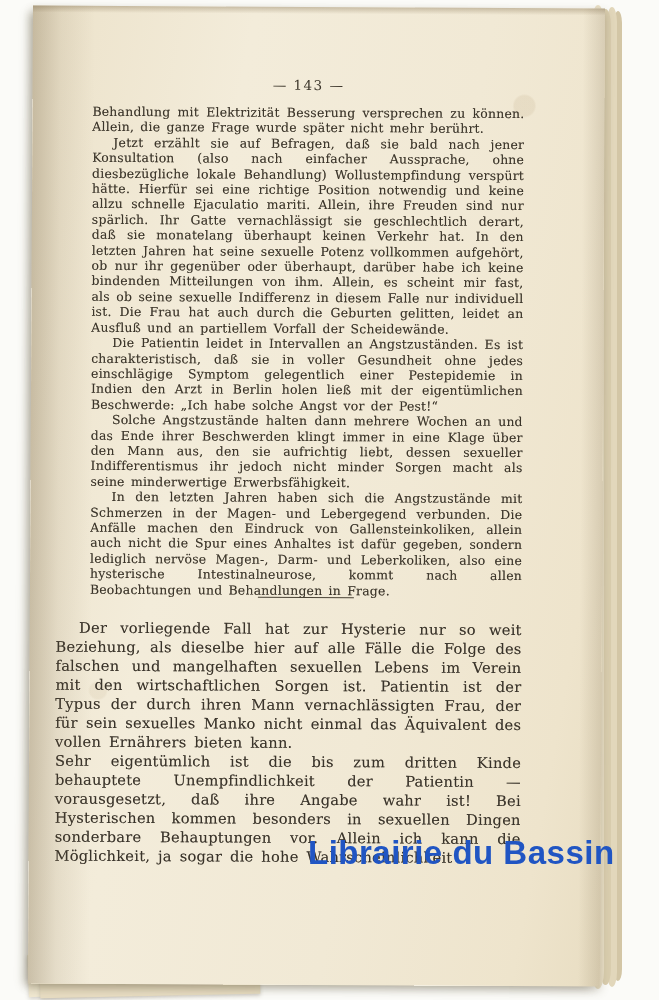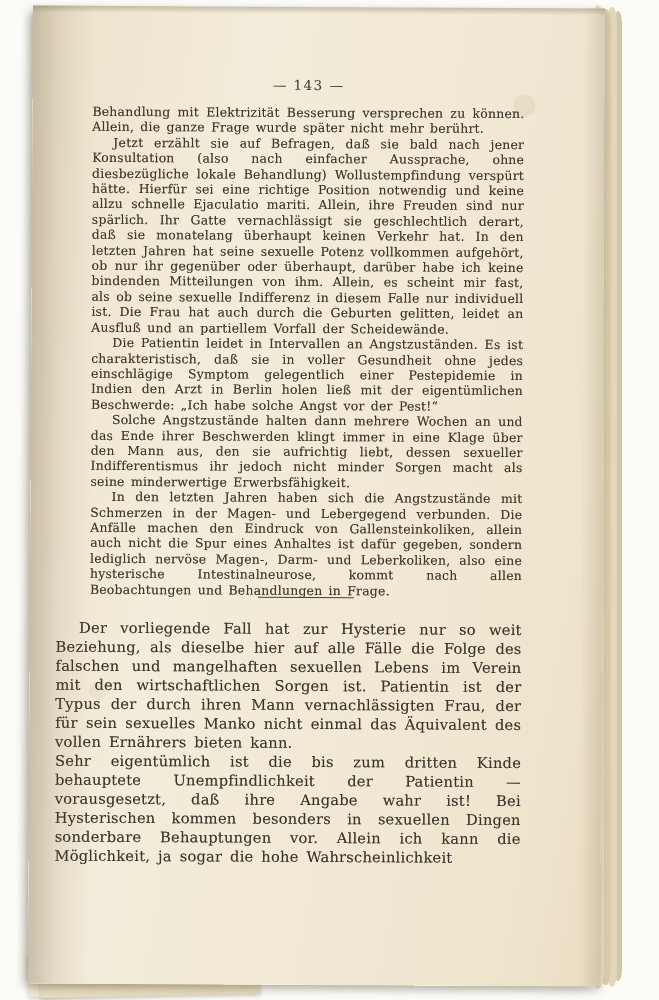--- a/index.html
+++ b/index.html
@@ -109,14 +109,15 @@
 
     <div class="rule"></div>
 
     <div class="sec2">
       <p class="indent">Der vorliegende Fall hat zur Hysterie nur so weit Beziehung, als dieselbe hier auf alle Fälle die Folge des falschen und mangelhaften sexuellen Lebens im Verein mit den wirtschaftlichen Sorgen ist. Patientin ist der Typus der durch ihren Mann vernachlässigten Frau, der für sein sexuelles Manko nicht einmal das Äquivalent des vollen Ernährers bieten kann.</p>
       <p>Sehr eigentümlich ist die bis zum dritten Kinde behauptete Unempfindlichkeit der Patientin — vorausgesetzt, daß ihre Angabe wahr ist! Bei Hysterischen kommen besonders in sexuellen Dingen sonderbare Behauptungen vor. Allein ich kann die Möglichkeit, ja sogar die hohe Wahrscheinlichkeit</p>
     </div>
 
   </div>
 
+  <div class="watermark">Librairie du Bassin</div>
 
 </div>
 
 </body></html>

